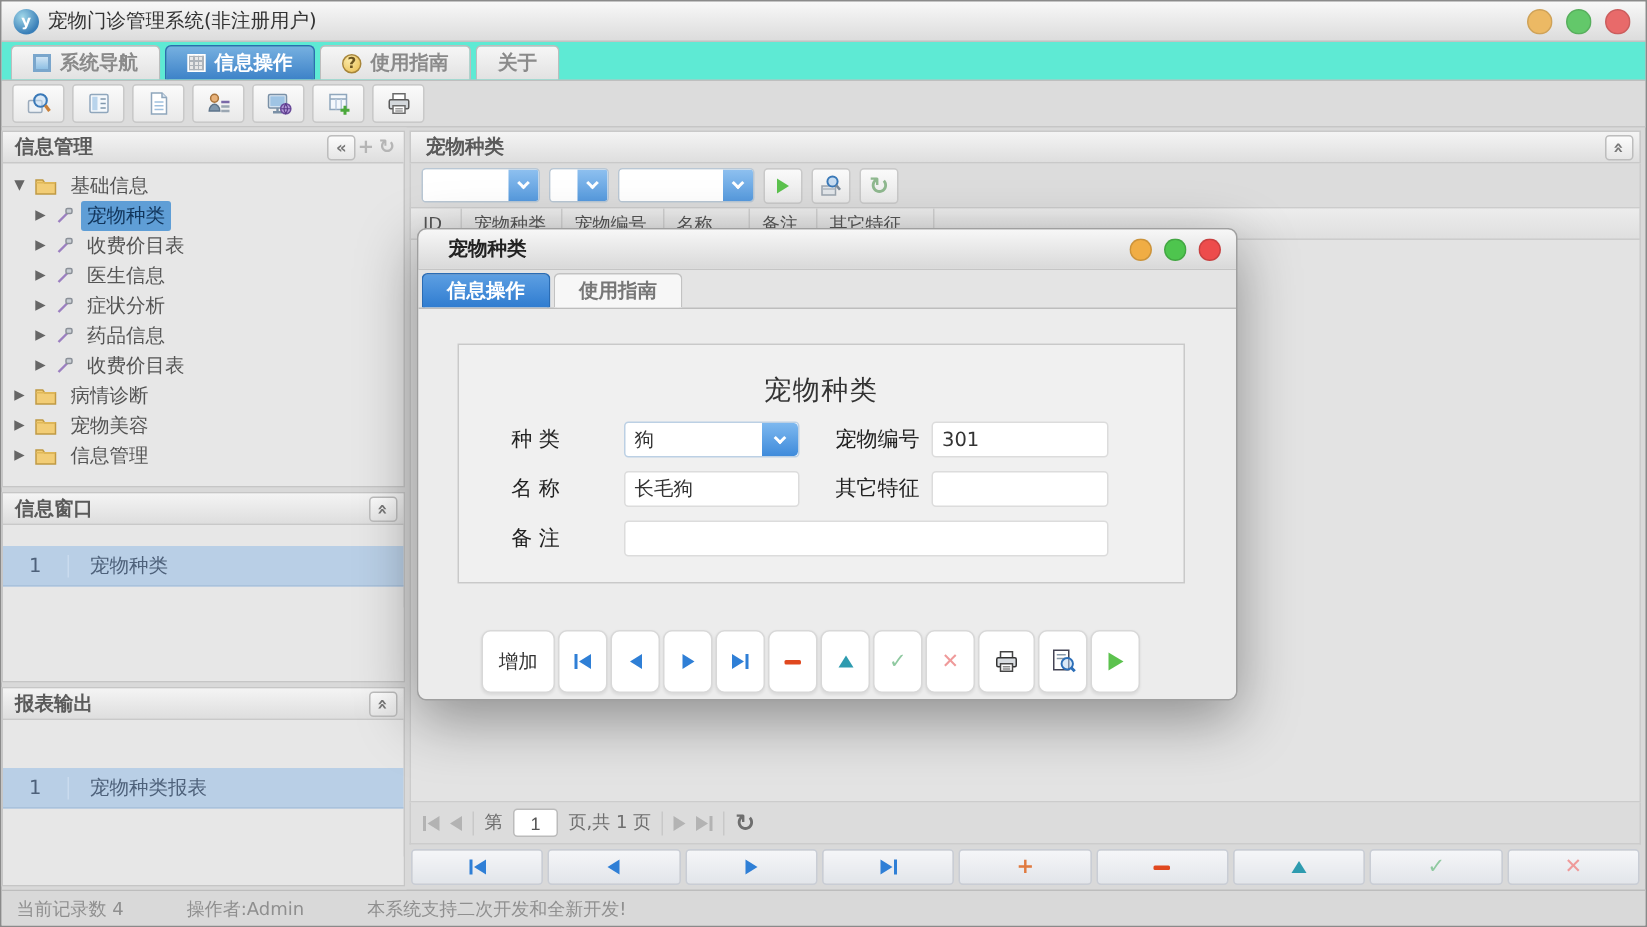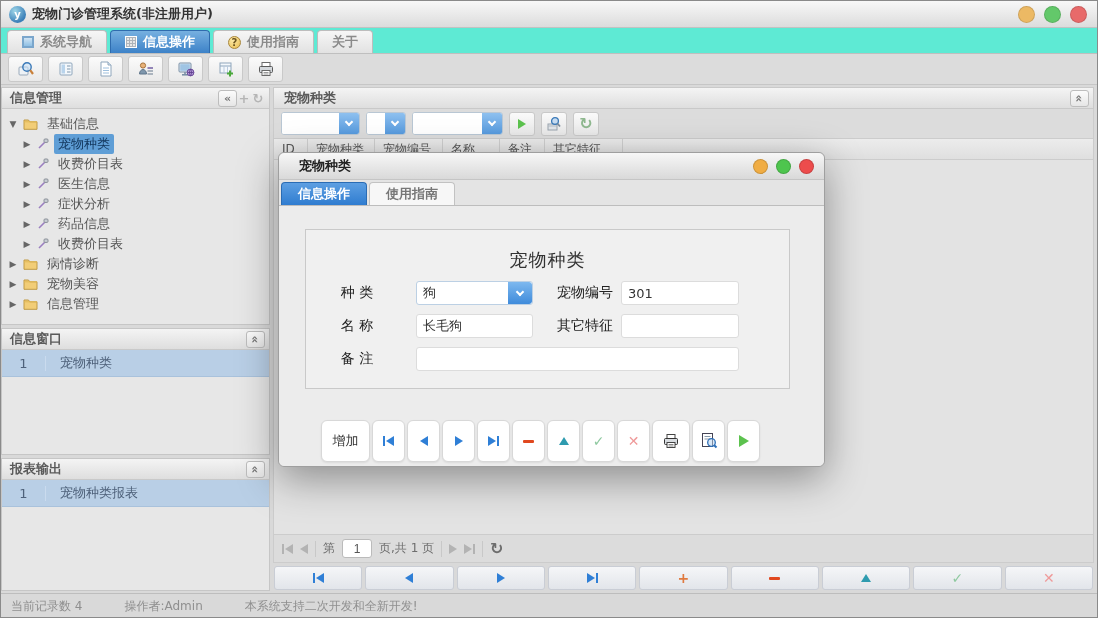--- a/index.html
+++ b/index.html
@@ -4,21 +4,21 @@
 <style>
   html,body{margin:0;padding:0;background:#9a9a9a;font-family:"DejaVu Sans","Liberation Sans",sans-serif;}
   *{box-sizing:border-box;}
   #window{position:relative;width:1098px;height:618px;background:#d9d9d9;overflow:hidden;
           font-size:13px;color:#444;border:1px solid #8a8a8a;}
   
   .titlebar{height:27px;display:flex;align-items:center;padding:0 10px 0 8px;
             background:linear-gradient(#f8f8f8,#dcdcdc);border-bottom:1px solid #c2c2c2;}
   .appicon{width:17px;height:17px;border-radius:50%;background:radial-gradient(circle at 35% 30%,#9fd6e8,#3a7fb8 70%);
            color:#fff;font-size:10px;font-weight:bold;display:flex;align-items:center;justify-content:center;margin-right:6px;}
-  .apptitle{font-weight:bold;color:#333;font-size:13px;}
+  .apptitle{font-weight:normal;color:#333;font-size:13px;}
   .tl-group{margin-left:auto;display:flex;gap:9px;}
   .tl{width:17px;height:17px;border-radius:50%;border:1px solid rgba(0,0,0,.12);}
   .tl.min{background:#ecb964;}
   .tl.max{background:#63c86a;}
   .tl.close{background:#e86a6a;}
   
   .tabbar{height:26px;background:#5eead4;display:flex;align-items:flex-end;padding-left:6px;gap:3px;
           border-bottom:1px solid #bfbfbf;}
   .mtab{height:23px;display:flex;align-items:center;gap:6px;padding:0 14px;border:1px solid #bdbdbd;border-bottom:none;
         border-radius:4px 4px 0 0;background:linear-gradient(#f6f6f6,#e2e2e2);color:#8a8a8a;font-weight:bold;font-size:13px;}
@@ -318,36 +318,36 @@
             <span class="arrow">▶</span>
             <svg width="15" height="12" viewBox="0 0 15 12">
                 <path d="M1 2h4.5l1.2 1.8H14v7.5H1z" fill="#f2cd76" stroke="#c09a44"></path>
                 <path d="M1 3.8h13" stroke="#e0b858"></path>
               </svg>
             <span class="tlabel">信息管理</span>
           </div>
         </div>
       </div>
 
-      <div class="panel" style="height:127px;">
+      <div class="panel" style="height:127px;gap:14px;">
         <div class="panel-hdr">
           <span>信息窗口</span>
           <span class="spacer"></span>
           <span class="mini-btn">
               <span class="chev-up">«</span>
             </span>
         </div>
         <div class="lrow">
           <span class="num">1</span>
           <span class="lbl">宠物种类</span>
         </div>
         <div class="panel-body"></div>
       </div>
 
-      <div class="panel" style="flex:1;margin-bottom:0;">
+      <div class="panel" style="flex:1;margin-bottom:0;gap:32px;">
         <div class="panel-hdr">
           <span>报表输出</span>
           <span class="spacer"></span>
           <span class="mini-btn">
               <span class="chev-up">«</span>
             </span>
         </div>
         <div class="lrow">
           <span class="num">1</span>
           <span class="lbl">宠物种类报表</span>

